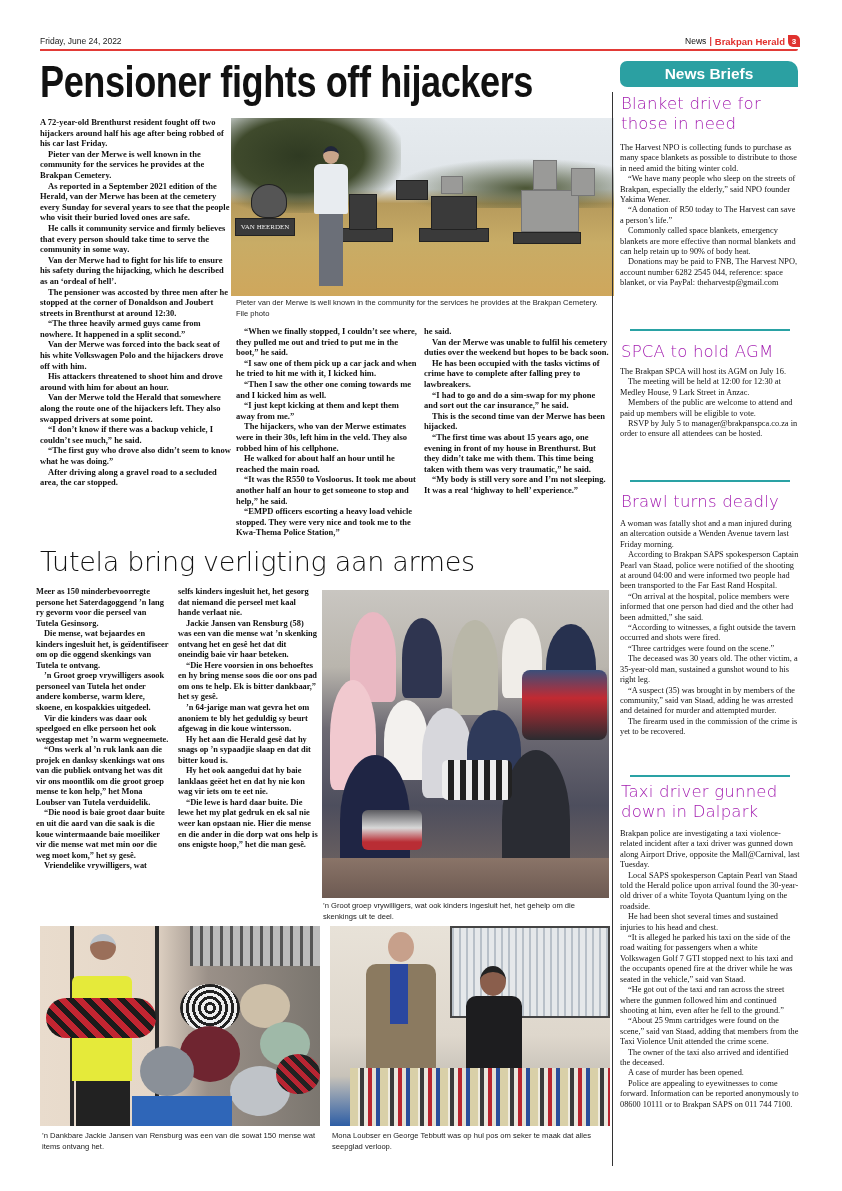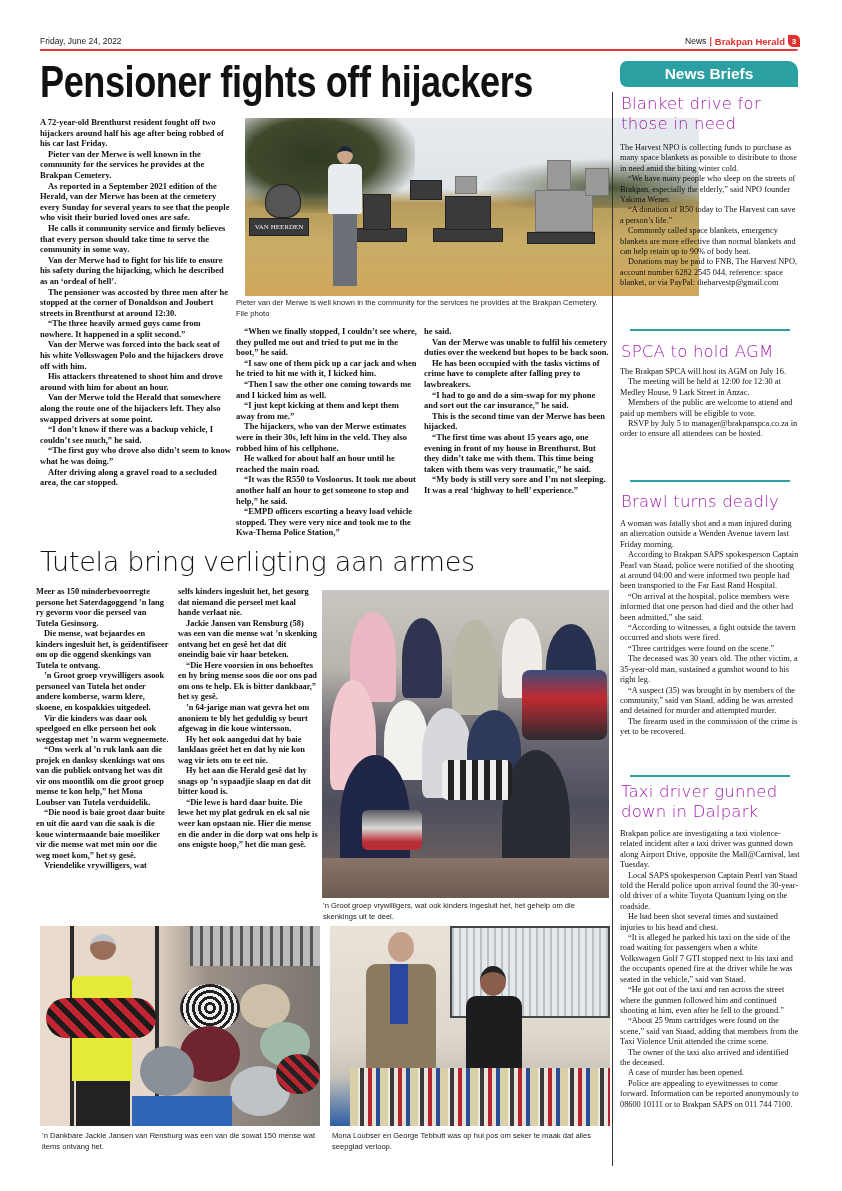--- a/index.html
+++ b/index.html
@@ -17,21 +17,21 @@
   .headline { position: absolute; left: 40px; top: 56px; width: 560px; font-family: "Liberation Sans", sans-serif; font-weight: bold; font-size: 44px; letter-spacing: -0.5px; transform: scaleX(0.82); transform-origin: left top; white-space: nowrap; line-height: 52px; }
 
   .col { position: absolute; font-size: 8.5px; line-height: 10.6px; text-align: left; font-weight: bold; }
   .col p { text-indent: 8px; }
   .col p.first { text-indent: 0; }
 
   .photo { position: absolute; overflow: hidden; }
   .caption { position: absolute; font-family: "Liberation Sans", sans-serif; font-size: 7.6px; line-height: 10.5px; color: #222; }
 
   
-  .cemetery { left: 245px; top: 118px; width: 454px; height: 178px;
+  .cemetery { left: 231px; top: 118px; width: 383px; height: 178px;
     background: linear-gradient(180deg, #e6ebef 0%, #dfe4e8 40%, #b69a5c 48%, #c8ac66 70%, #cfa75c 100%); }
   .cemetery .trees { position: absolute; left: 0; top: 0; width: 170px; height: 95px; background: radial-gradient(ellipse at 40% 40%, #2f3a22 0%, #3f4a2c 45%, rgba(63,74,44,0) 75%); }
   .cemetery .trees2 { position: absolute; right: 0; top: 40px; width: 220px; height: 50px; background: radial-gradient(ellipse at 60% 60%, #4b5535 0%, rgba(75,85,53,0) 70%); }
   .grave { position: absolute; background: #3a3a3a; border: 1px solid #222; }
   .grave.light { background: #9a9a98; border-color: #777; }
   .man { position: absolute; left: 80px; top: 28px; width: 40px; height: 150px; }
   .man .head { position: absolute; left: 12px; top: 0; width: 16px; height: 18px; background: #c9a58a; border-radius: 50%; border-top: 5px solid #20263a; }
   .man .shirt { position: absolute; left: 3px; top: 18px; width: 34px; height: 50px; background: #e8ecf0; border-radius: 6px 6px 2px 2px; }
   .man .legs { position: absolute; left: 8px; top: 68px; width: 24px; height: 72px; background: #6b6f78; }
 
@@ -143,22 +143,22 @@
   <p>“Ons werk al ’n ruk lank aan die projek en danksy skenkings wat ons van die publiek ontvang het was dit vir ons moontlik om die groot groep mense te kon help,” het Mona Loubser van Tutela verduidelik.</p>
   <p>“Die nood is baie groot daar buite en uit die aard van die saak is die koue wintermaande baie moeiliker vir die mense wat met min oor die weg moet kom,” het sy gesê.</p>
   <p>Vriendelike vrywilligers, wat</p>
 </div>
 
 <div class="col" style="left:178px; top:587px; width:140px; font-size:8.4px; line-height:10.55px;">
   <p class="first">selfs kinders ingesluit het, het gesorg dat niemand die perseel met kaal hande verlaat nie.</p>
   <p>Jackie Jansen van Rensburg (58) was een van die mense wat ’n skenking ontvang het en gesê het dat dit oneindig baie vir haar beteken.</p>
   <p>“Die Here voorsien in ons behoeftes en hy bring mense soos die oor ons pad om ons te help. Ek is bitter dankbaar,” het sy gesê.</p>
   <p>’n 64-jarige man wat gevra het om anoniem te bly het geduldig sy beurt afgewag in die koue wintersson.</p>
+  <p>Hy het aan die Herald gesê dat hy snags op ’n sypaadjie slaap en dat dit bitter koud is.</p>
   <p>Hy het ook aangedui dat hy baie lanklaas geëet het en dat hy nie kon wag vir iets om te eet nie.</p>
-  <p>Hy het aan die Herald gesê dat hy snags op ’n sypaadjie slaap en dat dit bitter koud is.</p>
   <p>“Die lewe is hard daar buite. Die lewe het my plat gedruk en ek sal nie weer kan opstaan nie. Hier die mense en die ander in die dorp wat ons help is ons enigste hoop,” het die man gesê.</p>
 </div>
 
 <div class="photo group">
   <div class="person" style="left:28px; top:22px; width:46px; height:90px; background:#e9b8c2;"></div>
   <div class="person" style="left:80px; top:28px; width:40px; height:80px; background:#2f3550;"></div>
   <div class="person" style="left:130px; top:30px; width:46px; height:95px; background:#b9b7a8;"></div>
   <div class="person" style="left:180px; top:28px; width:40px; height:80px; background:#f0ede8;"></div>
   <div class="person" style="left:224px; top:34px; width:50px; height:86px; background:#27314f;"></div>
   <div class="person" style="left:8px; top:90px; width:46px; height:110px; background:#f1c9cf;"></div>

